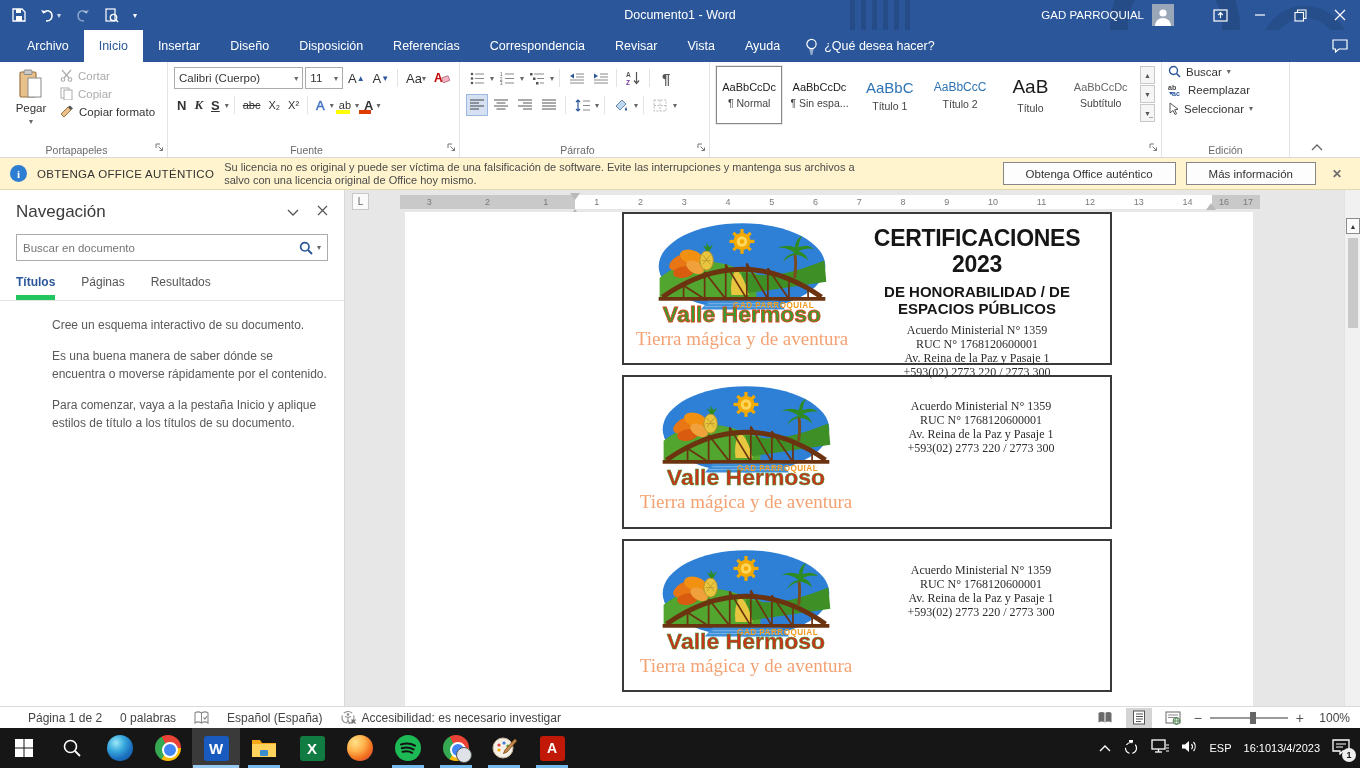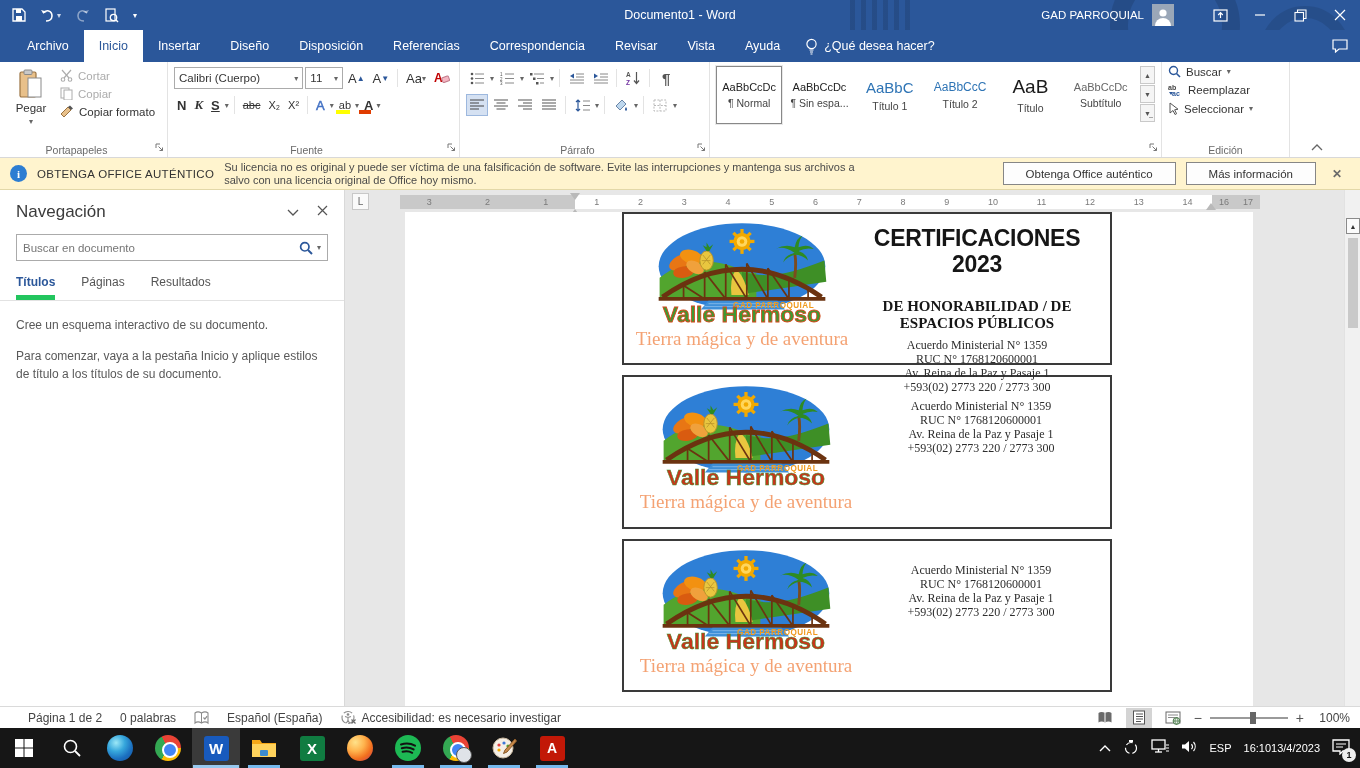--- a/index.html
+++ b/index.html
@@ -94,21 +94,21 @@
   .nav-title { font-size:17px; color:#3b3b3b; }
   .nav-head .icons { margin-left:auto; display:flex; gap:18px; align-items:center; color:#555; }
   .nav-search { margin-top:12px; height:27px; border:1px solid #ABABAB; display:flex; align-items:center; padding:0 6px; gap:4px; }
   .nav-search input { flex:1; border:none; outline:none; font-size:11.5px; color:#333; font-family:"Liberation Sans",sans-serif; }
   .nav-search input::placeholder { color:#767676; }
   .nav-tabs { display:flex; gap:26px; margin-top:14px; }
   .nav-tab { font-size:12px; color:#555; padding-bottom:6px; }
   .nav-tab.active { color:#2B579A; font-weight:bold; border-bottom:5px solid #22c55e; }
   .nav-div { border-bottom:1px solid #E2E2E2; margin:0 -16px; }
   .nav-body { padding-top:16px; font-size:12px; color:#595959; line-height:1.45; }
-  .nav-body p { margin-bottom:14px; }
+  .nav-body p { margin-bottom:14px;margin-left:36px; }
 
   
   .docarea { flex:1; position:relative; background:#E7E7E7; overflow:hidden; }
   .tabsel { position:absolute; left:7px; top:3px; width:17px; height:17px; background:#FAFAFA; border:1px solid #C8C8C8; color:#666; font-size:10px; display:flex; align-items:center; justify-content:center; }
   .ruler { position:absolute; left:55px; top:5px; width:860px; height:14px; background:#C9C9C9; display:flex; font-size:9px; color:#7a7a7a; }
   .ruler-seg { display:flex; align-items:center; justify-content:space-around; }
   .ruler-left { width:175px; } .ruler-mid { flex:1; background:#FFFFFF; } .ruler-right { width:48px; }
   .ind-first { position:absolute; left:170px; top:-2px; width:0; height:0; border-left:5px solid transparent; border-right:5px solid transparent; border-top:7px solid #B9B9B9; }
   .ind-hang { position:absolute; left:170px; bottom:-7px; width:0; height:0; border-left:5px solid transparent; border-right:5px solid transparent; border-bottom:7px solid #B9B9B9; }
   .ind-right { position:absolute; right:44px; bottom:-1px; width:0; height:0; border-left:5px solid transparent; border-right:5px solid transparent; border-bottom:7px solid #B9B9B9; }
@@ -118,21 +118,21 @@
   .vscroll .thumb { position:absolute; top:48px; left:3px; width:10px; height:90px; background:#C9C9C9; }
 
   
   .doc-box { width:490px; height:153px; border:2px solid #3a3a3a; margin:0 0 10px 217px; background:#fff; display:flex; padding:4px 8px; }
   .doc-box.b2 { height:154px; }
   .box-left { width:228px; display:flex; flex-direction:column; align-items:center; justify-content:flex-start; padding-top:4px; }
   .slogan { font-family:"Liberation Serif", serif; font-size:19px; color:#F4A273; white-space:nowrap; margin-top:2px; }
   .box-right { flex:1; display:flex; flex-direction:column; align-items:center; justify-content:flex-start; padding-top:8px; }
   .box-title { font-weight:bold; color:#161616; text-align:center; line-height:1.12; letter-spacing:-.3px; }
   .t-lg { font-size:23px; } .t-md { font-size:20px; width:270px; }
-  .box-sub { font-weight:bold; color:#161616; text-align:center; font-size:15px; line-height:1.15; margin-top:20px; width:250px;font-family:Liberation Serif, serif; }
+  .box-sub { font-weight:bold; color:#161616; text-align:center; font-size:15px; line-height:1.15; margin-top:5px; width:250px; }
   .box-sub:empty { display:none; }
   .box-addr { margin-top:6px; font-family:"Liberation Serif", serif; font-size:12px; color:#2d2d2d; text-align:center; line-height:1.18; }
 
   
   .statusbar { position:absolute; top:706px; left:0; right:0; height:22px; background:#FFFFFF; border-top:1px solid #DADADA; display:flex; align-items:center; font-size:12px; color:#444; padding:0 10px 0 28px; gap:18px; }
   .sb-item { display:flex; align-items:center; gap:5px; white-space:nowrap; }
   .sb-right { margin-left:auto; display:flex; align-items:center; gap:8px; }
   .viewbtn { width:26px; height:20px; display:flex; align-items:center; justify-content:center; }
   .viewbtn.sel { background:#D4D4D4; }
   .zoomslider { display:flex; align-items:center; gap:8px; }
@@ -567,20 +567,21 @@
         <span class="caret">▾</span>
       </div>
       <div class="nav-tabs">
         <span class="nav-tab active">Títulos</span>
         <span class="nav-tab">Páginas</span>
         <span class="nav-tab">Resultados</span>
       </div>
       <div class="nav-div"></div>
       <div class="nav-body">
           <p>Cree un esquema interactivo de su documento.</p>
+          <p>Es una buena manera de saber dónde se encuentra o moverse rápidamente por el contenido.</p>
           <p>Para comenzar, vaya a la pestaña Inicio y aplique estilos de título a los títulos de su documento.</p>
         </div>
     </div>
 
     <div class="docarea">
       <div class="tabsel">L</div>
       <div class="ruler">
         <div class="ruler-seg ruler-left">
             <span>3</span>
             <span>2</span>

